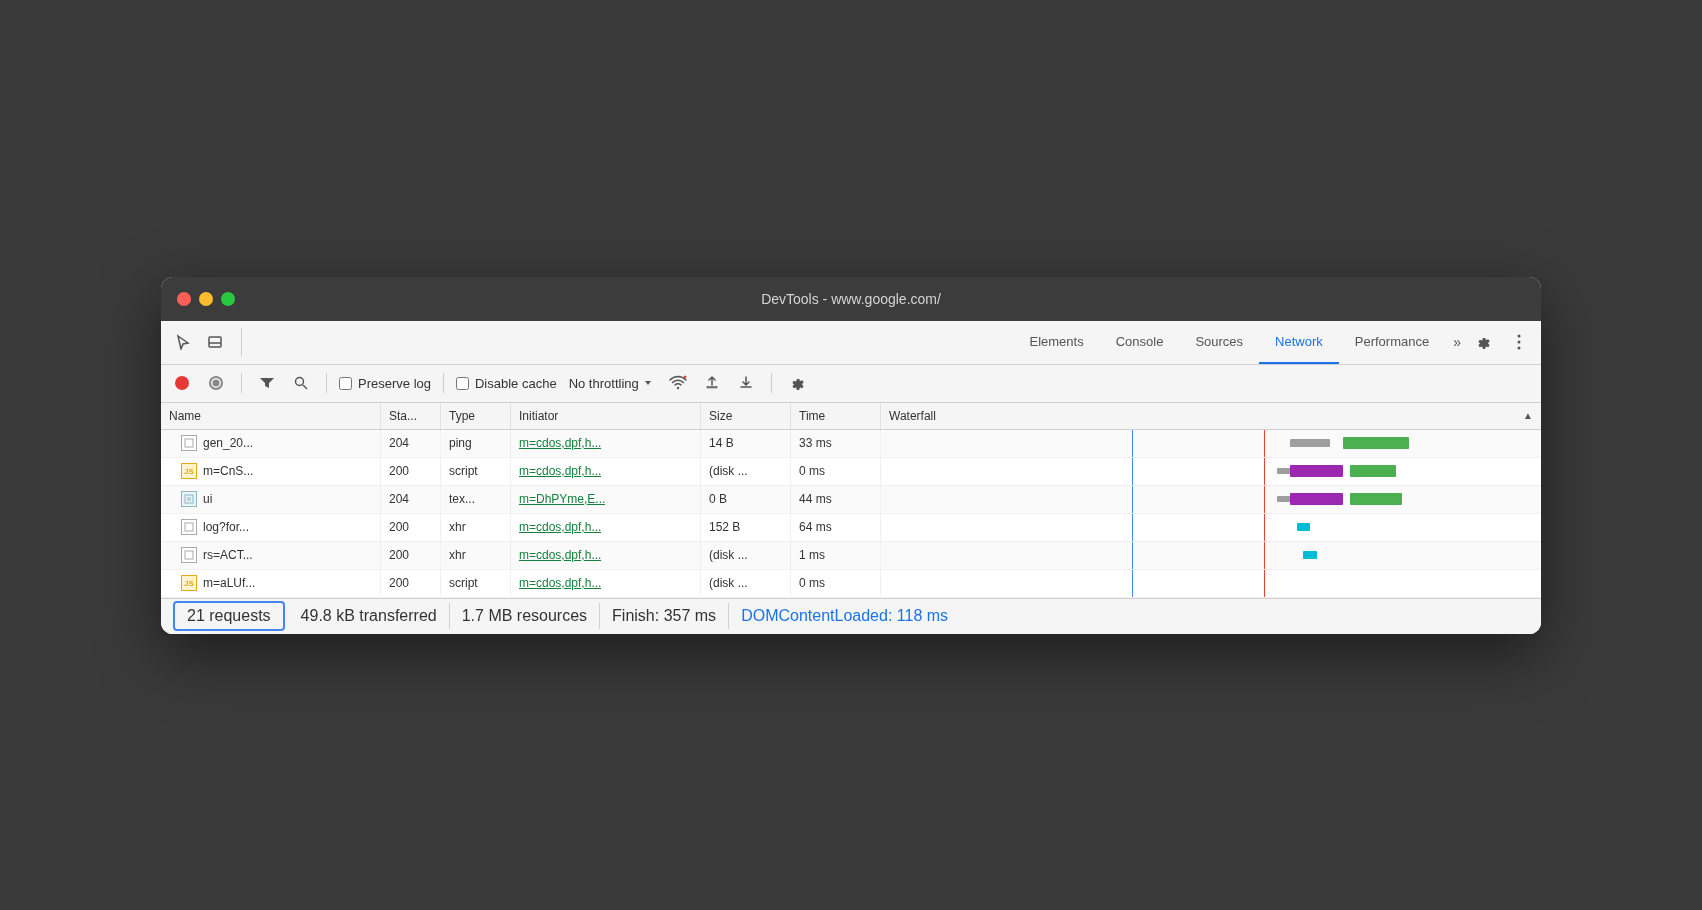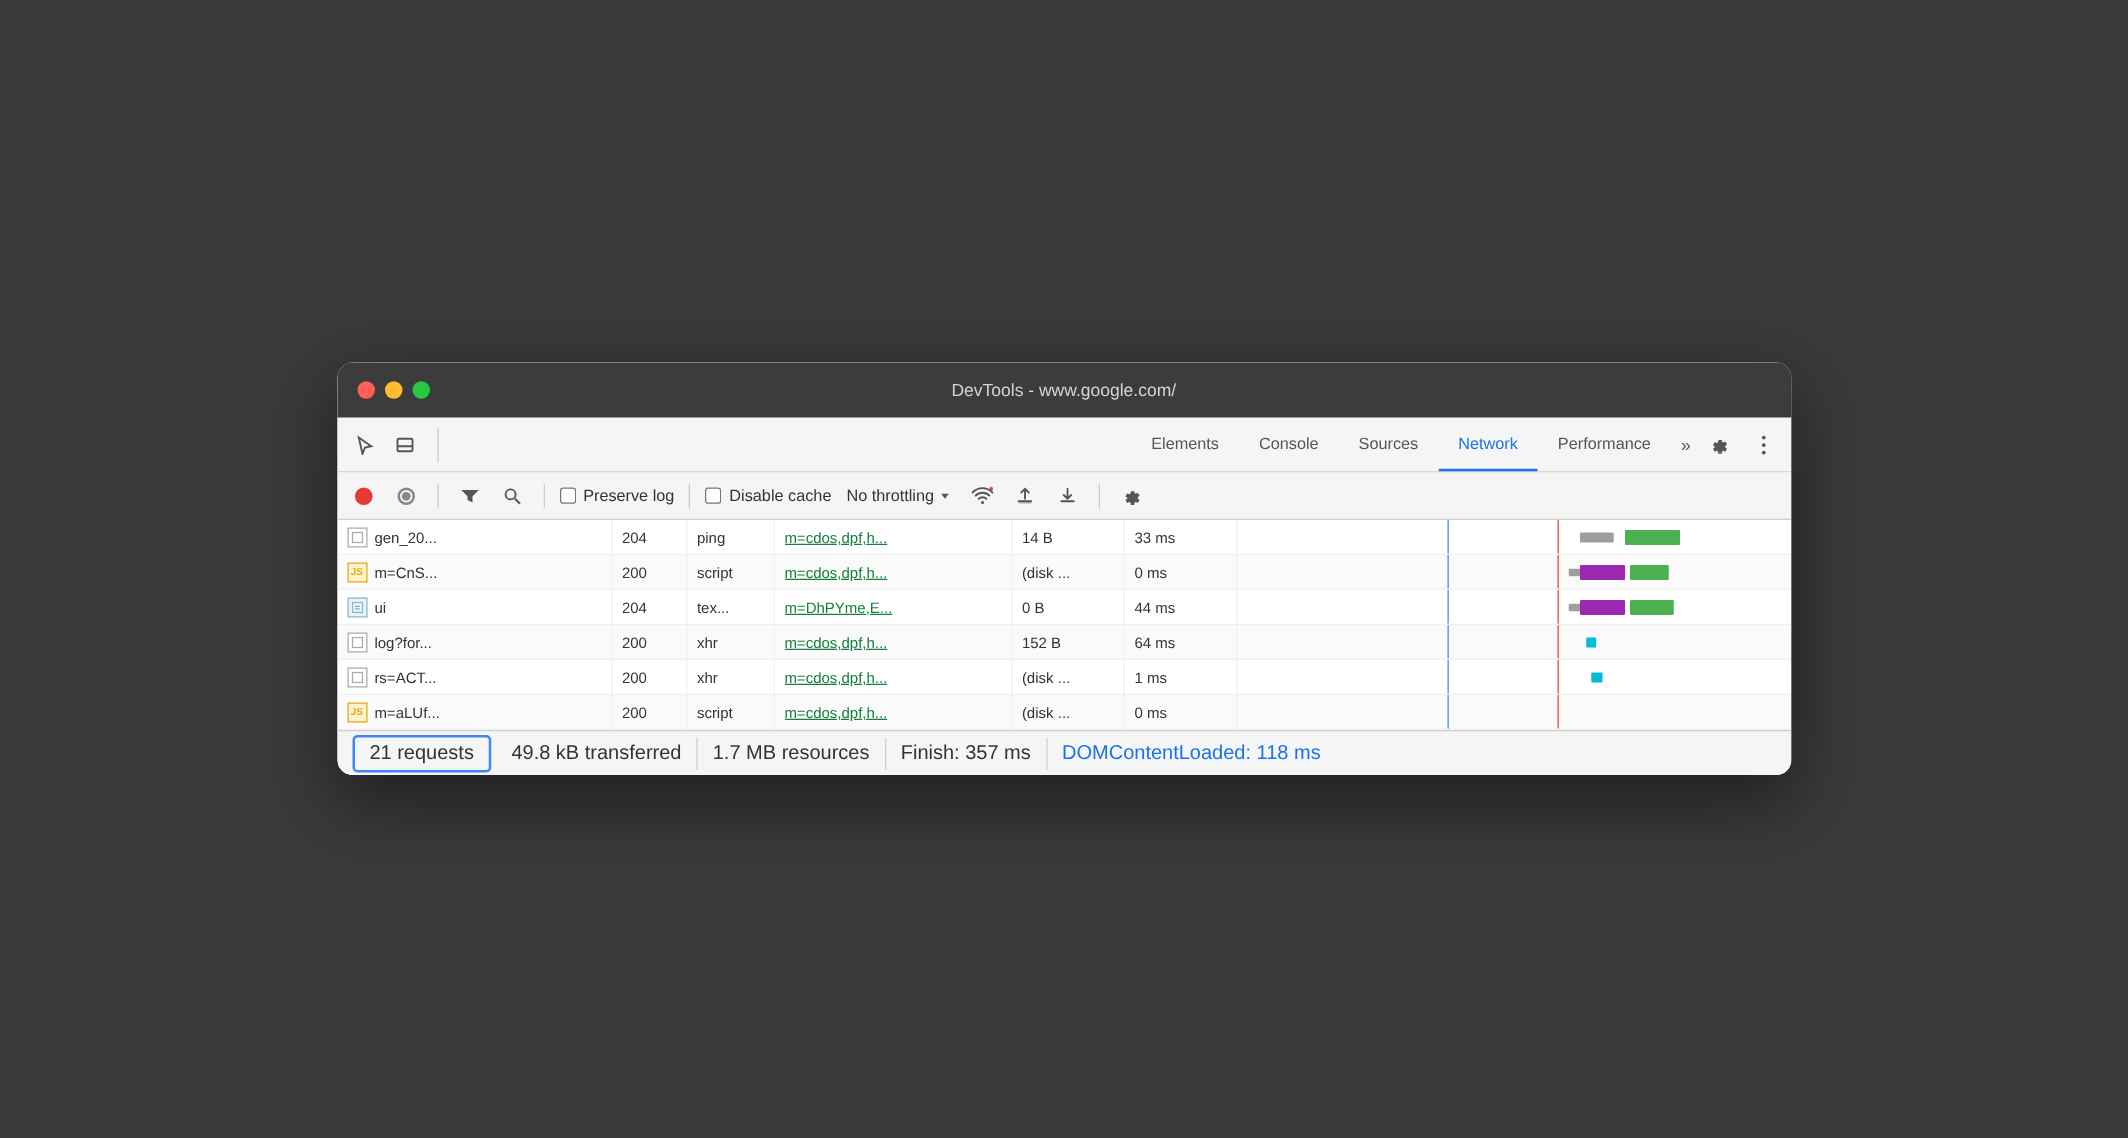--- a/index.html
+++ b/index.html
@@ -5,21 +5,21 @@
     * { box-sizing: border-box; margin: 0; padding: 0; }
     body {
       background: #3a3a3a;
       display: flex;
       justify-content: center;
       align-items: center;
       min-height: 100vh;
       font-family: -apple-system, BlinkMacSystemFont, 'Helvetica Neue', Arial, sans-serif;
     }
     .window {
-      width: 1163px;
+      width: 1380px;
       background: #f5f5f5;
       border-radius: 12px;
       overflow: hidden;
       box-shadow: 0 20px 60px rgba(0,0,0,0.5);
     }
     .titlebar {
       background: #3c3c3c;
       height: 44px;
       display: flex;
       align-items: center;
@@ -254,20 +254,21 @@
     .file-icon {
       width: 16px;
       height: 16px;
       border: 1px solid #aaa;
       display: flex;
       align-items: center;
       justify-content: center;
       font-size: 9px;
       flex-shrink: 0;
       background: white;
+      margin-left: 12px;
     }
     .file-icon.js-icon {
       background: #fff3cd;
       border-color: #e6a817;
       color: #e6a817;
       font-weight: bold;
       font-size: 8px;
     }
     .file-icon.text-icon {
       background: #e8f4f8;
@@ -492,20 +493,44 @@
       <div class="separator"></div>
 
       <div class="toolbar-btn">
         <svg width="16" height="16" viewBox="0 0 16 16" fill="#555">
           <path d="M8 10a2 2 0 100-4 2 2 0 000 4zm5.3-1.5l1.2-.7a.5.5 0 000-.6l-1-1.7a.5.5 0 00-.6-.2l-1.4.6a4 4 0 00-.9-.5l-.2-1.5A.5.5 0 009.9 4H8.1a.5.5 0 00-.5.4l-.2 1.5a4 4 0 00-.9.5l-1.4-.6a.5.5 0 00-.6.2l-.9 1.7a.5.5 0 000 .6l1.2.7a4 4 0 000 1l-1.2.7a.5.5 0 000 .6l.9 1.7a.5.5 0 00.6.2l1.4-.6a4 4 0 00.9.5l.2 1.5a.5.5 0 00.5.4h1.8a.5.5 0 00.5-.4l.2-1.5a4 4 0 00.9-.5l1.4.6a.5.5 0 00.6-.2l.9-1.7a.5.5 0 000-.6l-1.2-.7a4 4 0 000-1z"></path>
         </svg>
       </div>
     </div>
 
     <div class="network-table">
+      <div class="table-header">
+        <div class="th">
+          <span>Name</span>
+        </div>
+        <div class="th">
+          <span>Sta...</span>
+        </div>
+        <div class="th">
+          <span>Type</span>
+        </div>
+        <div class="th">
+          <span>Initiator</span>
+        </div>
+        <div class="th">
+          <span>Size</span>
+        </div>
+        <div class="th">
+          <span>Time</span>
+        </div>
+        <div class="th waterfall-th">
+          <span>Waterfall</span>
+          <span class="sort-arrow">▲</span>
+        </div>
+      </div>
 
       <div class="table-row">
         <div class="td name-cell">
           <div class="file-icon">
             <svg width="10" height="10" viewBox="0 0 10 10" fill="none">
               <rect x="1" y="1" width="8" height="8" stroke="#aaa" stroke-width="1"></rect>
             </svg>
           </div>
           <span>gen_20...</span>
         </div>

